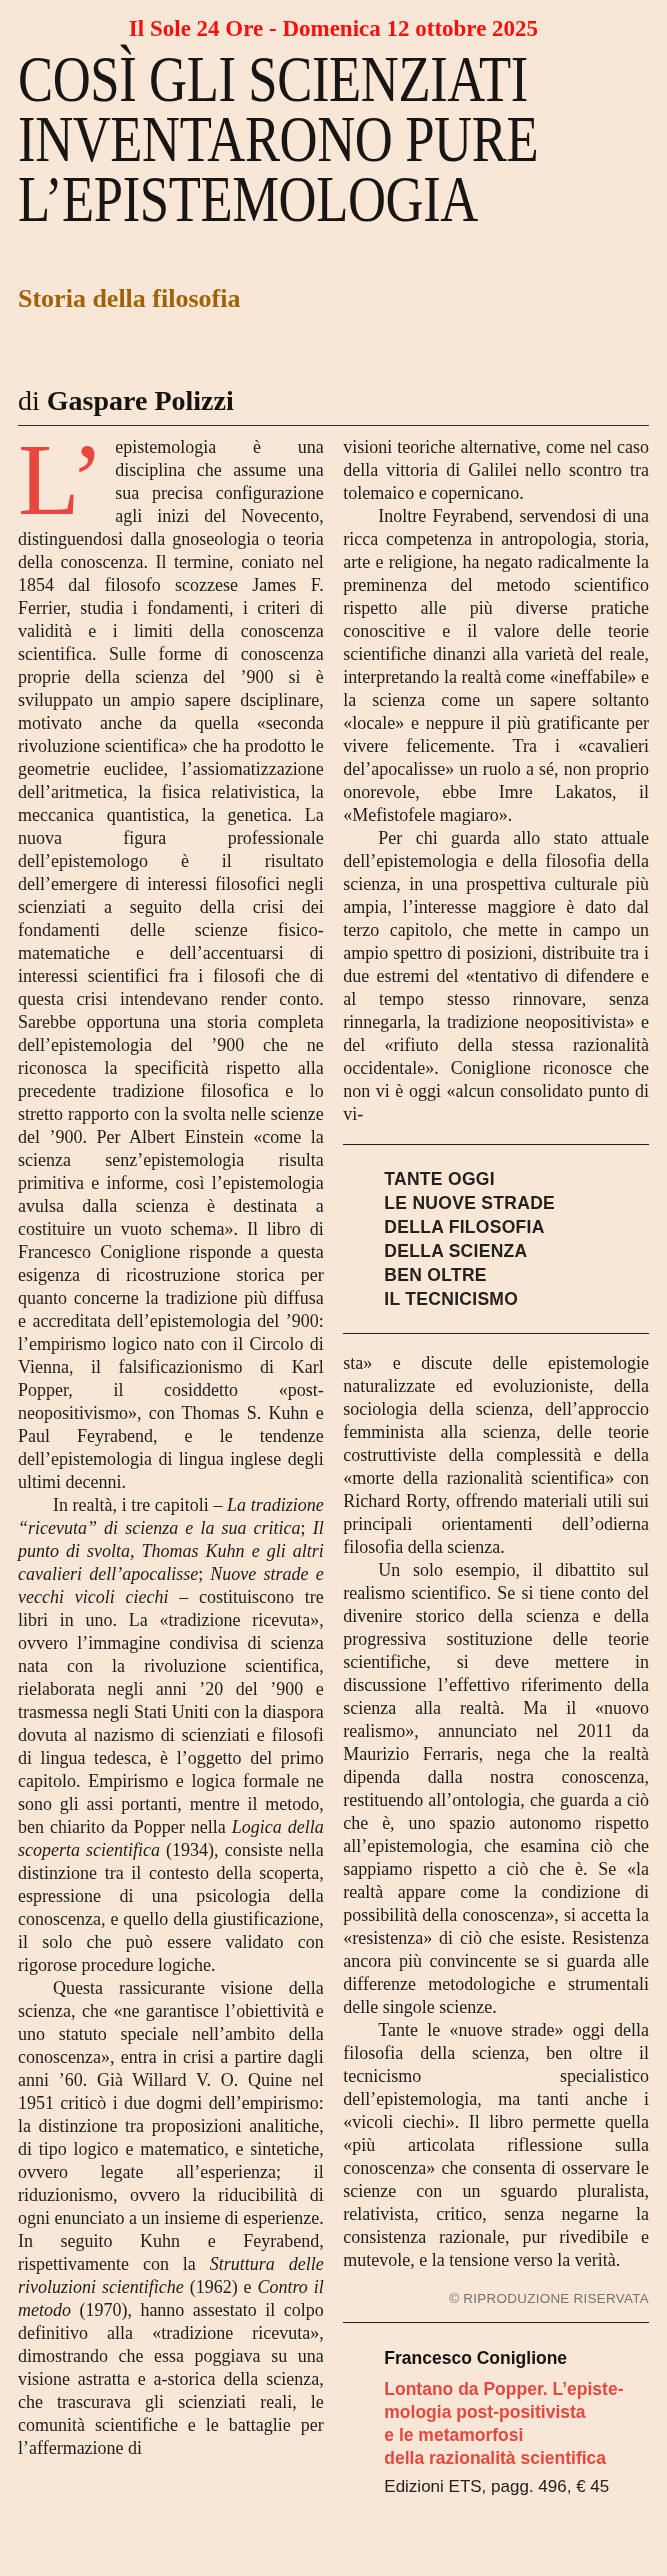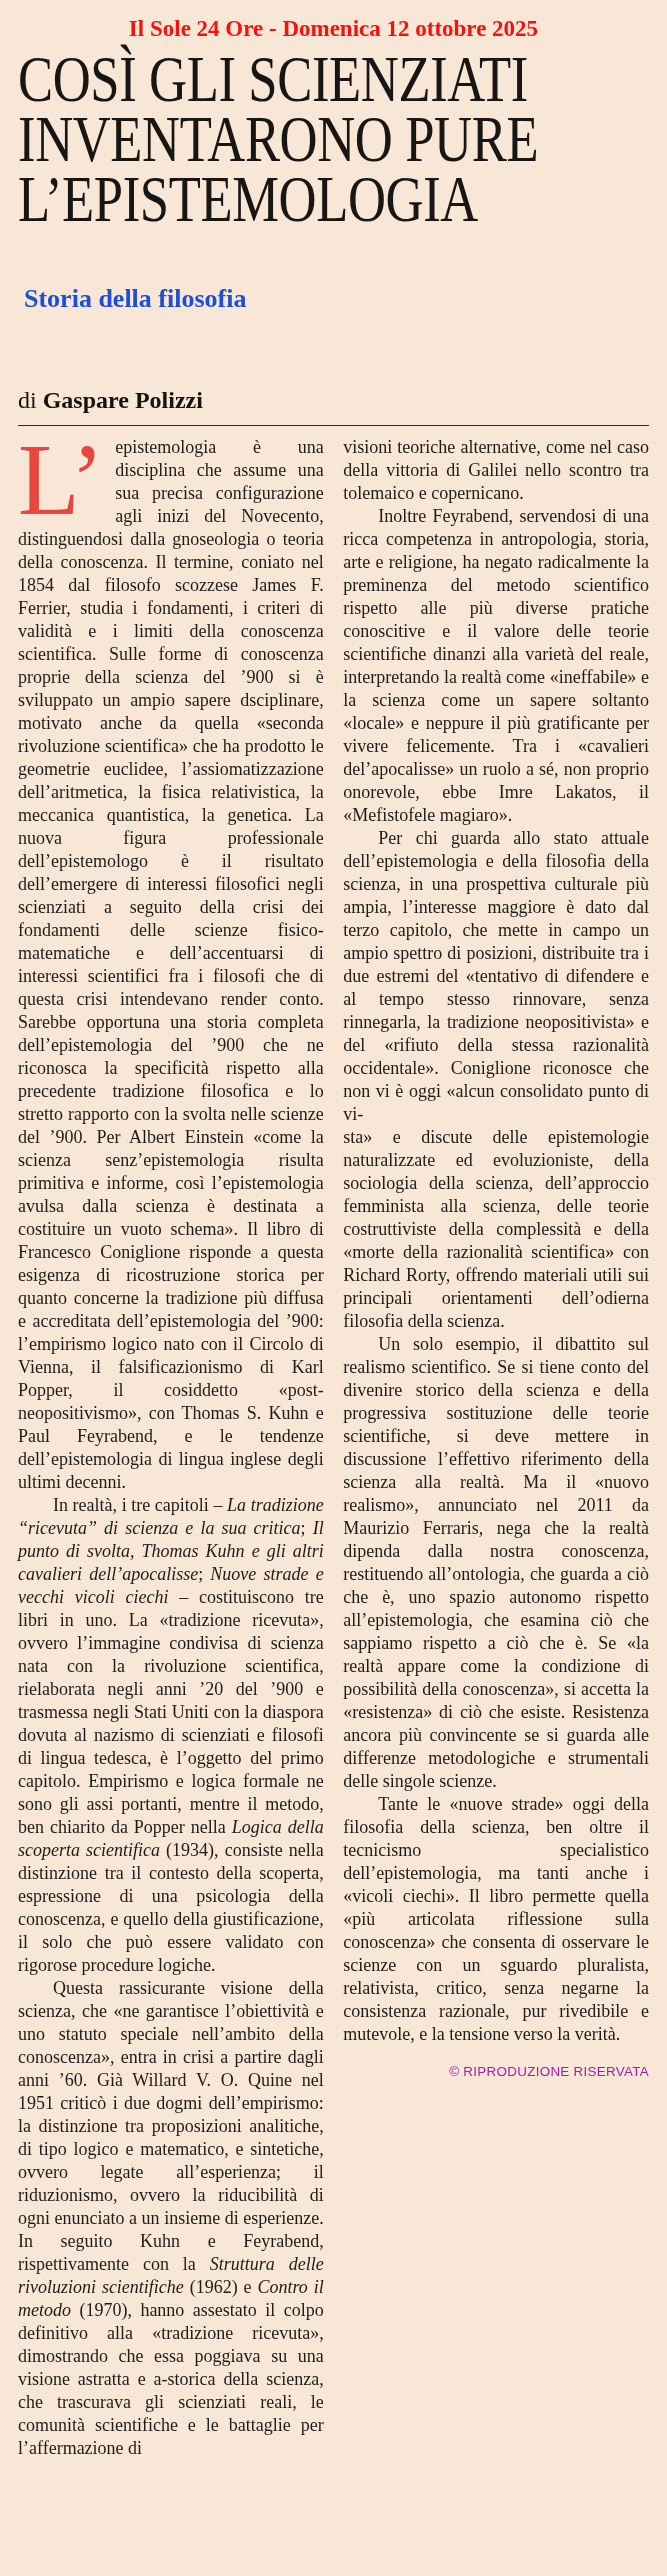--- a/index.html
+++ b/index.html
@@ -12,25 +12,25 @@
     margin:16px 18px 0;text-align:center;
     font:700 23px/25px "Liberation Serif", serif;
     color:#fa0f0a;
   }
   .headline{margin:8.2px 0 0 18px;width:824px;transform:scaleX(0.81);transform-origin:left top;}
   .headline .line{
     font:400 65px/60px "Liberation Serif", serif;
     color:#181614;white-space:nowrap;letter-spacing:-0.5px;
   }
   .kicker{
-    margin:56px 24px 0;
+    margin:56px 18px 0;
     font:700 26px/28px "Liberation Serif", serif;
-    color:#1d4ed8;
+    color:#a16207;
   }
-  .byline{margin:76px 18px 12.4px;font-size:24px;line-height:23px;color:#15130f;}
+  .byline{margin:76px 18px 12.4px;font-size:28px;line-height:23px;color:#15130f;}
   .byline .author{font-weight:700;}
   .header-divider{border:none;border-top:1px solid #2e2a26;margin:0 18px;}
   .columns{display:flex;gap:19.6px;padding:10.3px 18px 0;}
   .col{width:306px;}
   .col p{margin:0;font-size:18px;line-height:23px;text-align:justify;color:#1e1c1a;}
   .col p.ind{text-indent:35px;}
   .col p em{font-style:italic;}
   .dropcap{
     float:left;color:#e8463e;
     font:400 101px/77px "Liberation Serif", serif;
@@ -40,21 +40,21 @@
     border-top:1.5px solid #23201d;border-bottom:1.5px solid #23201d;
     margin:18.5px 0;padding:21.6px 0 21.6px 41px;
   }
   .pullquote .line{
     font:700 17.5px/24px "Liberation Sans", sans-serif;
     color:#23201d;letter-spacing:0.3px;
   }
   .copyright{
     text-align:right;margin:18.5px 0 15.5px;
     font:400 13.4px/15.5px "Liberation Sans", sans-serif;
-    letter-spacing:0.3px;color:#a21caf;
+    letter-spacing:0.3px;color:#737373;
   }
   .book{border-top:1.5px solid #23201d;padding:24px 0 0 41px;}
   .book .author{font:700 17.5px/23px "Liberation Sans", sans-serif;color:#15130f;margin-bottom:8.2px;}
   .book .title .line{font:700 17.5px/23px "Liberation Sans", sans-serif;color:#e8463e;}
   .book .publisher{font:400 17px/23px "Liberation Sans", sans-serif;color:#23201d;margin-top:5.2px;}
 </style>
 </head>
 <body>
 
 <div class="masthead">Il Sole 24 Ore - Domenica 12 ottobre 2025</div>
@@ -84,25 +84,43 @@
       </div>
   </div>
 
   <div class="col">
     <div>
         <p class=""><span>visioni teoriche alternative, come nel caso della vittoria di Galilei nello scontro tra tolemaico e copernicano.</span></p>
         <p class="ind"><span>Inoltre Feyrabend, servendosi di una ricca competenza in antropologia, storia, arte e religione, ha negato radicalmente la preminenza del metodo scientifico rispetto alle più diverse pratiche conoscitive e il valore delle teorie scientifiche dinanzi alla varietà del reale, interpretando la realtà come «ineffabile» e la scienza come un sapere soltanto «locale» e neppure il più gratificante per vivere felicemente. Tra i «cavalieri del’apocalisse» un ruolo a sé, non proprio onorevole, ebbe Imre Lakatos, il «Mefistofele magiaro».</span></p>
         <p class="ind"><span>Per chi guarda allo stato attuale dell’epistemologia e della filosofia della scienza, in una prospettiva culturale più ampia, l’interesse maggiore è dato dal terzo capitolo, che mette in campo un ampio spettro di posizioni, distribuite tra i due estremi del «tentativo di difendere e al tempo stesso rinnovare, senza rinnegarla, la tradizione neopositivista» e del «rifiuto della stessa razionalità occidentale». Coniglione riconosce che non vi è oggi «alcun consolidato punto di vi-</span></p>
       </div>
 
+    <div class="pullquote">
+        <div class="line">TANTE OGGI</div>
+        <div class="line">LE NUOVE STRADE</div>
+        <div class="line">DELLA FILOSOFIA</div>
+        <div class="line">DELLA SCIENZA</div>
+        <div class="line">BEN OLTRE</div>
+        <div class="line">IL TECNICISMO</div>
+      </div>
 
     <div>
         <p class=""><span>sta» e discute delle epistemologie naturalizzate ed evoluzioniste, della sociologia della scienza, dell’approccio femminista alla scienza, delle teorie costruttiviste della complessità e della «morte della razionalità scientifica» con Richard Rorty, offrendo materiali utili sui principali orientamenti dell’odierna filosofia della scienza.</span></p>
         <p class="ind"><span>Un solo esempio, il dibattito sul realismo scientifico. Se si tiene conto del divenire storico della scienza e della progressiva sostituzione delle teorie scientifiche, si deve mettere in discussione l’effettivo riferimento della scienza alla realtà. Ma il «nuovo realismo», annunciato nel 2011 da Maurizio Ferraris, nega che la realtà dipenda dalla nostra conoscenza, restituendo all’ontologia, che guarda a ciò che è, uno spazio autonomo rispetto all’epistemologia, che esamina ciò che sappiamo rispetto a ciò che è. Se «la realtà appare come la condizione di possibilità della conoscenza», si accetta la «resistenza» di ciò che esiste. Resistenza ancora più convincente se si guarda alle differenze metodologiche e strumentali delle singole scienze.</span></p>
         <p class="ind"><span>Tante le «nuove strade» oggi della filosofia della scienza, ben oltre il tecnicismo specialistico dell’epistemologia, ma tanti anche i «vicoli ciechi». Il libro permette quella «più articolata riflessione sulla conoscenza» che consenta di osservare le scienze con un sguardo pluralista, relativista, critico, senza negarne la consistenza razionale, pur rivedibile e mutevole, e la tensione verso la verità.</span></p>
       </div>
 
     <div class="copyright">© RIPRODUZIONE RISERVATA</div>
 
+    <div class="book">
+      <div class="author">Francesco Coniglione</div>
+      <div class="title">
+          <div class="line">Lontano da Popper. L’episte-</div>
+          <div class="line">mologia post-positivista</div>
+          <div class="line">e le metamorfosi</div>
+          <div class="line">della razionalità scientifica</div>
+        </div>
+      <div class="publisher">Edizioni ETS, pagg. 496, € 45</div>
+    </div>
   </div>
 
 </div>
 
 
 </body></html>

